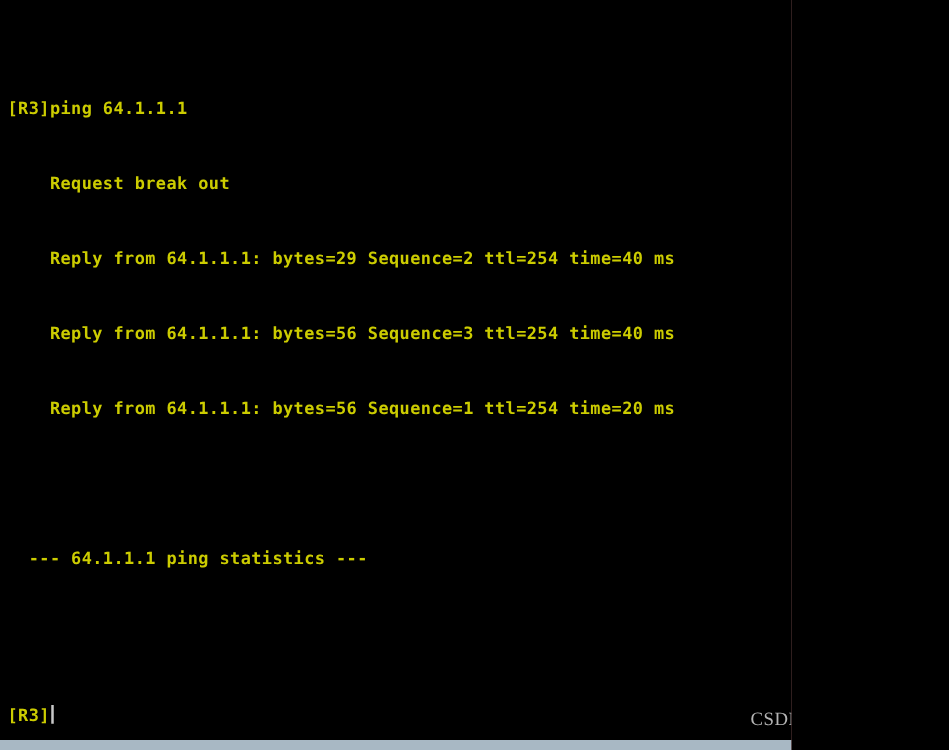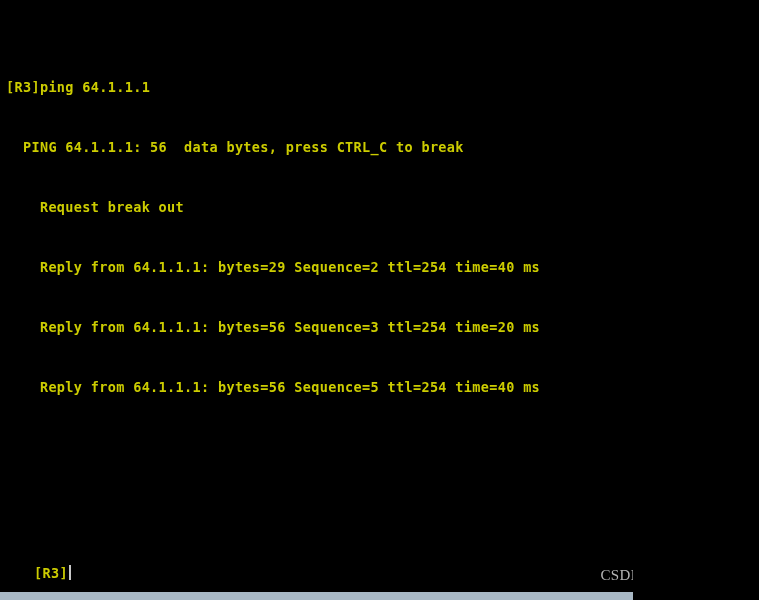--- a/index.html
+++ b/index.html
@@ -53,21 +53,20 @@
     position: absolute;
     left: 6px;
     top: 563px;
     font-family: "DejaVu Sans Mono", "Liberation Mono", monospace;
     font-size: 13.5px;
     line-height: 20px;
     letter-spacing: 0.35px;
     color: #cccc00;
     font-weight: bold;
     white-space: pre;
-    margin-left: 28px;
   }
   #cursor-block {
     display: inline-block;
     width: 2px;
     height: 15px;
     background: #c8c8c8;
     vertical-align: -2px;
     margin-left: 1px;
   }
   #watermark {
@@ -93,26 +92,26 @@
 </head>
 <body>
 
 <div id="terminal-window">
 
   <div id="terminal-screen">
 
     <div id="console-output">
       <span class="console-line line-clipped"></span>
       <span class="console-line">[R3]ping 64.1.1.1</span>
-      <span class="console-line">  PING 64.1.1.1: 56  data bytes, press CTRL_C to break</span>
       <span class="console-line">    Request break out</span>
       <span class="console-line">    Reply from 64.1.1.1: bytes=29 Sequence=2 ttl=254 time=40 ms</span>
-      <span class="console-line">    Reply from 64.1.1.1: bytes=56 Sequence=3 ttl=254 time=20 ms</span>
-      <span class="console-line">    Reply from 64.1.1.1: bytes=56 Sequence=5 ttl=254 time=40 ms</span>
+      <span class="console-line">    Reply from 64.1.1.1: bytes=56 Sequence=3 ttl=254 time=40 ms</span>
+      <span class="console-line">    Reply from 64.1.1.1: bytes=56 Sequence=1 ttl=254 time=20 ms</span>
       <span class="console-line"></span>
+      <span class="console-line">  --- 64.1.1.1 ping statistics ---</span>
       
       
       
       
       
       
       
       
       
       

